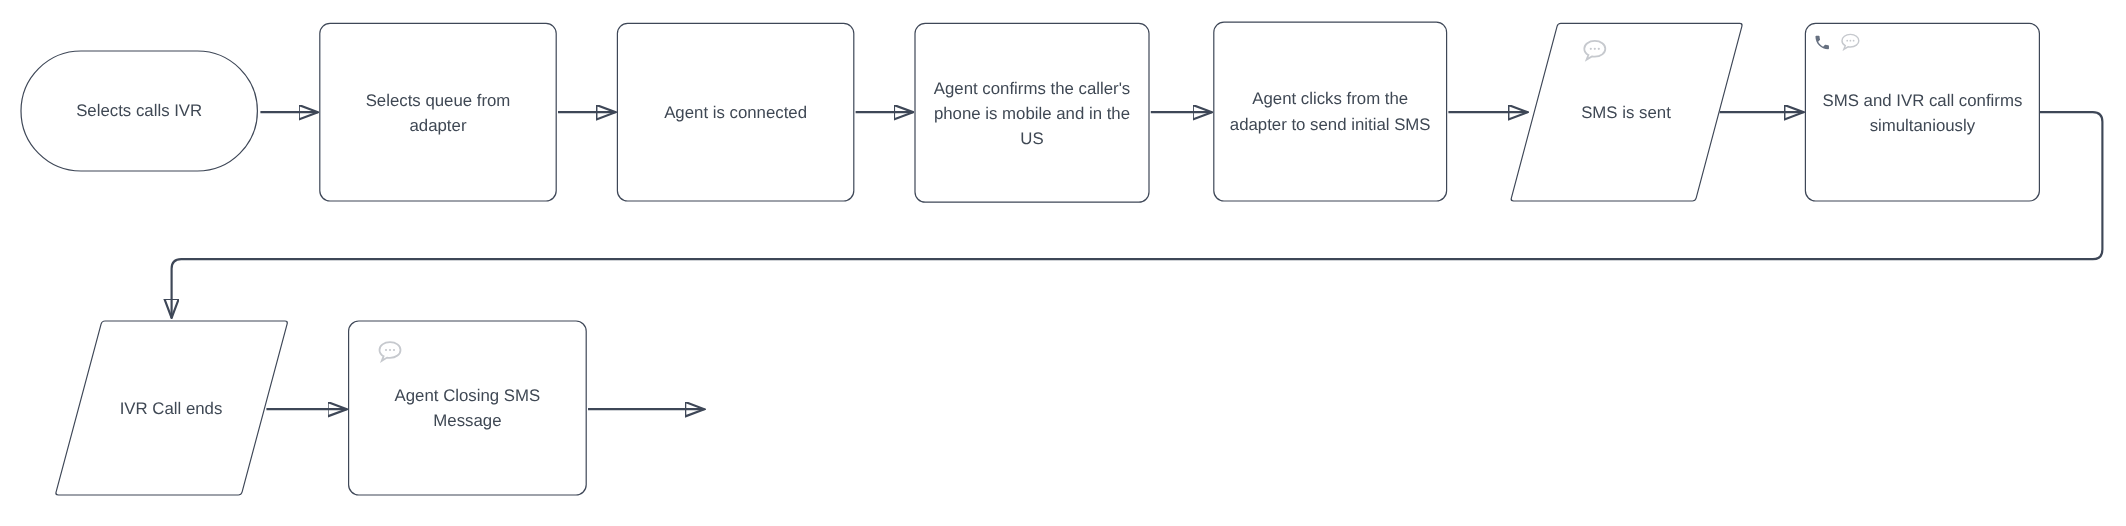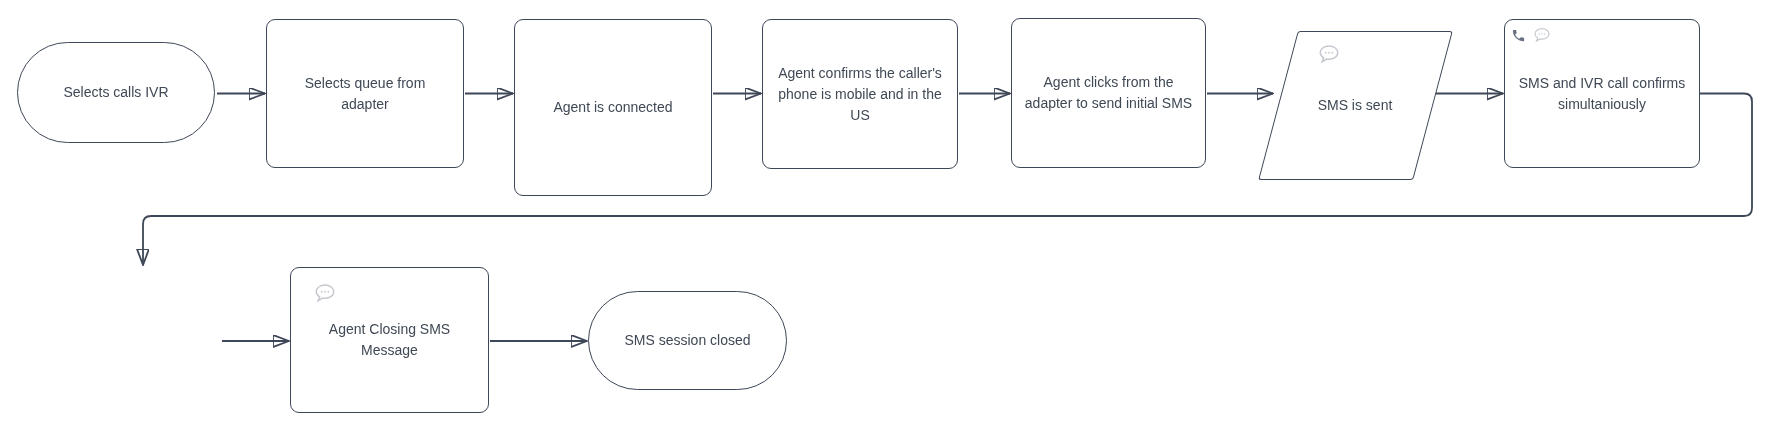--- a/index.html
+++ b/index.html
@@ -35,21 +35,21 @@
   .process{
     background:var(--fill);
     border:1.4px solid var(--stroke);
     border-radius:9px;
   }
   .terminator{
     background:var(--fill);
     border:1.4px solid var(--stroke);
     border-radius:51px;
   }
-  .data-shape{background:transparent;border:none;margin-top:12px;}
+  .data-shape{background:transparent;border:none;}
   .skew-border{
     position:absolute;top:0;bottom:0;
     box-sizing:border-box;
     background:var(--fill);
     border:1.4px solid var(--stroke);
     border-radius:3px;
     z-index:1;
   }
   .icon{position:absolute;z-index:3;display:block;}
   .icon svg{display:block;}
@@ -77,21 +77,21 @@
   </svg>
 
   <div class="node terminator" style="left:17px;top:42px;width:198px;height:101px">
     <span class="node-label">Selects calls IVR</span>
   </div>
 
   <div class="node process" style="left:266px;top:19px;width:198px;height:149px">
     <span class="node-label">Selects queue from adapter</span>
   </div>
 
-  <div class="node process" style="left:514px;top:19px;width:198px;height:177px">
+  <div class="node process" style="left:514px;top:19px;width:198px;height:149px">
     <span class="node-label">Agent is connected</span>
   </div>
 
   <div class="node process" style="left:762px;top:19px;width:196px;height:150px">
     <span class="node-label">Agent confirms the caller's phone is mobile and in the US</span>
   </div>
 
   <div class="node process" style="left:1011px;top:18px;width:195px;height:150px">
     <span class="node-label">Agent clicks from the adapter to send initial SMS</span>
   </div>
@@ -119,30 +119,31 @@
       <svg width="18" height="16" viewBox="0 0 26 24">
         <path d="M13 2.5 C7 2.5 2.5 6 2.5 10.3 c0 2.6 1.6 4.9 4.1 6.3 l-1.8 4.6 5.3-3.2 c1 .2 1.9 .3 2.9 .3 6 0 10.5-3.6 10.5-7.9 C23.5 6 19 2.5 13 2.5 Z" fill="#ffffff" stroke="#c6c9ce" stroke-width="1.8"></path>
         <circle cx="9" cy="10.4" r="1.1" fill="#c6c9ce"></circle>
         <circle cx="13" cy="10.4" r="1.1" fill="#c6c9ce"></circle>
         <circle cx="17" cy="10.4" r="1.1" fill="#c6c9ce"></circle>
       </svg>
     </span>
     <span class="node-label">SMS and IVR call confirms simultaniously</span>
   </div>
 
+  <div class="node data-shape" style="left:45px;top:267px;width:195px;height:146px">
+    <span class="skew-border" style="left:19.5px;width:156px;transform:skewX(-15deg)"></span>
+    <span class="node-label">IVR Call ends</span>
+  </div>
 
   <div class="node process" style="left:290px;top:267px;width:199px;height:146px">
     <span class="icon" style="left:23px;top:15px">
       <svg width="22" height="20" viewBox="0 0 26 24">
         <path d="M13 2.5 C7 2.5 2.5 6 2.5 10.3 c0 2.6 1.6 4.9 4.1 6.3 l-1.8 4.6 5.3-3.2 c1 .2 1.9 .3 2.9 .3 6 0 10.5-3.6 10.5-7.9 C23.5 6 19 2.5 13 2.5 Z" fill="#ffffff" stroke="#c6c9ce" stroke-width="1.8"></path>
         <circle cx="9" cy="10.4" r="1.1" fill="#c6c9ce"></circle>
         <circle cx="13" cy="10.4" r="1.1" fill="#c6c9ce"></circle>
         <circle cx="17" cy="10.4" r="1.1" fill="#c6c9ce"></circle>
       </svg>
     </span>
     <span class="node-label">Agent Closing SMS Message</span>
   </div>
 
-  <div class="node terminator" style="left:588px;top:291px;width:199px;height:99px">
-    <span class="node-label">SMS session closed</span>
-  </div>
 
 </div>
 
 </body></html>

